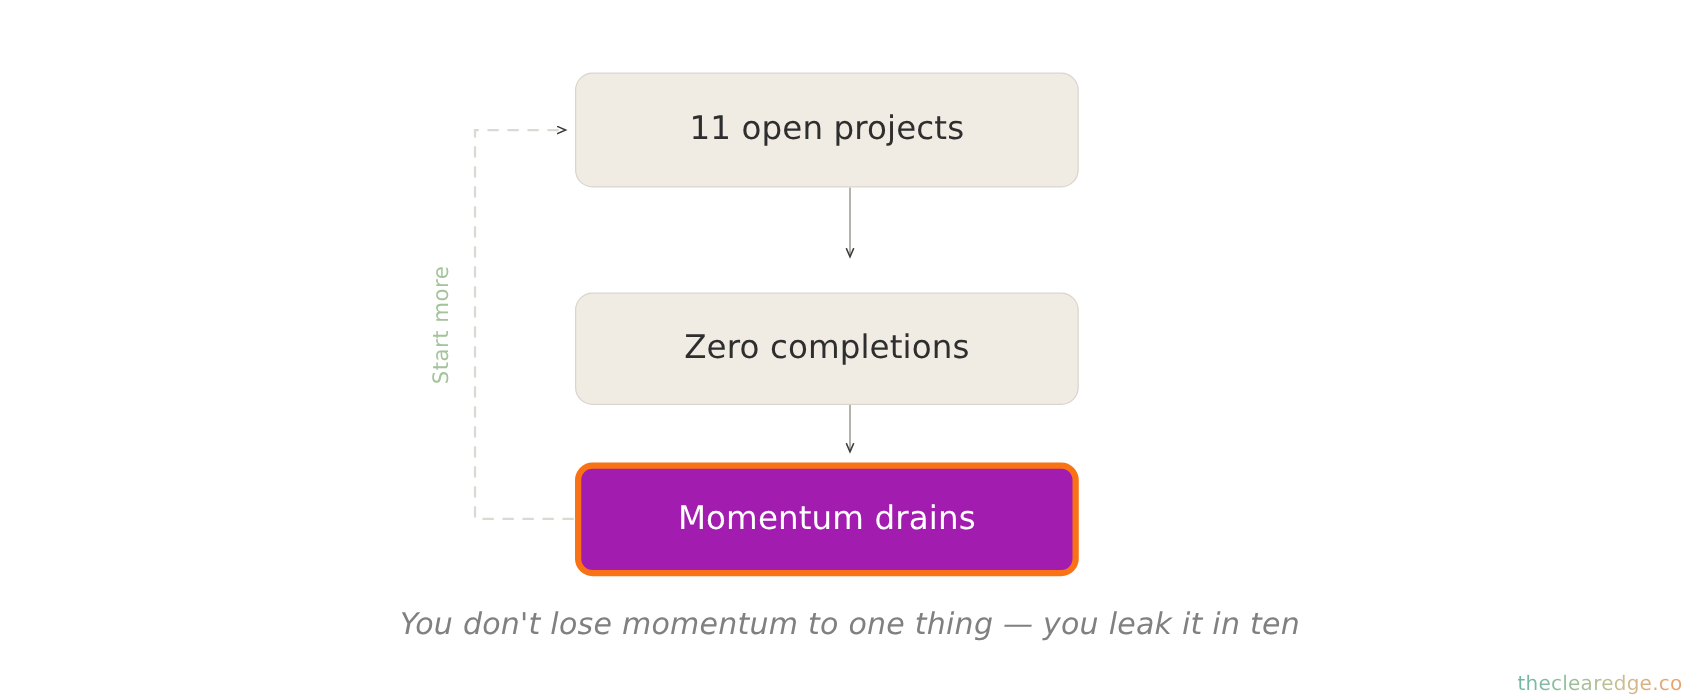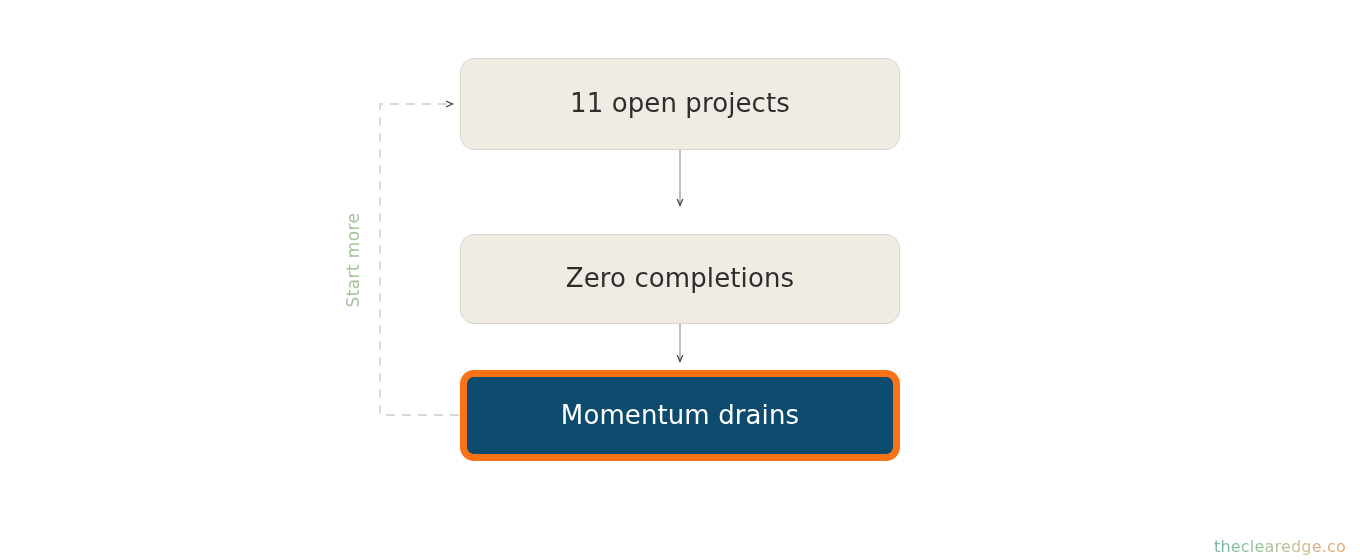--- a/index.html
+++ b/index.html
@@ -26,42 +26,42 @@
     top: 0;
     width: 1360px;
     height: 560px;
     pointer-events: none;
   }
 
   
   .node {
     position: absolute;
     left: 460px;
-    width: 440px;
+    width: 403px;
     box-sizing: border-box;
     display: flex;
     align-items: center;
     justify-content: center;
     border-radius: 14px;
     text-align: left;
   }
   .node-label {
     font-size: 26px;
     line-height: 1.2;
     letter-spacing: 0.1px;
     white-space: nowrap;
   }
   .node-plain {
     background: #f0ece4;
     border: 1px solid #d9d5cd;
     color: #2e2e2e;
   }
   .node-accent {
-    background: #0c4a6e;
-    border: 7px solid #f97316;
+    background: #a21caf;
+    border: 5px solid #f97316;
     color: #ffffff;
   }
 
   #node-1 { top: 58px;  height: 92px; }
   #node-2 { top: 214px; height: 90px; margin-top: 20px; }
   #node-3 { top: 370px; height: 91px; }
 
   
   #loop-label {
     position: absolute;
@@ -143,16 +143,17 @@
   </div>
 
   <div class="node node-accent" id="node-3">
     <span class="node-label">Momentum drains</span>
   </div>
 
   <div id="loop-label">
     <span class="rot">Start more</span>
   </div>
 
+  <div id="caption">You don't lose momentum to one thing — you leak it in ten</div>
 
   <div id="watermark">theclearedge.co</div>
 
 </div>
 
 </body></html>

